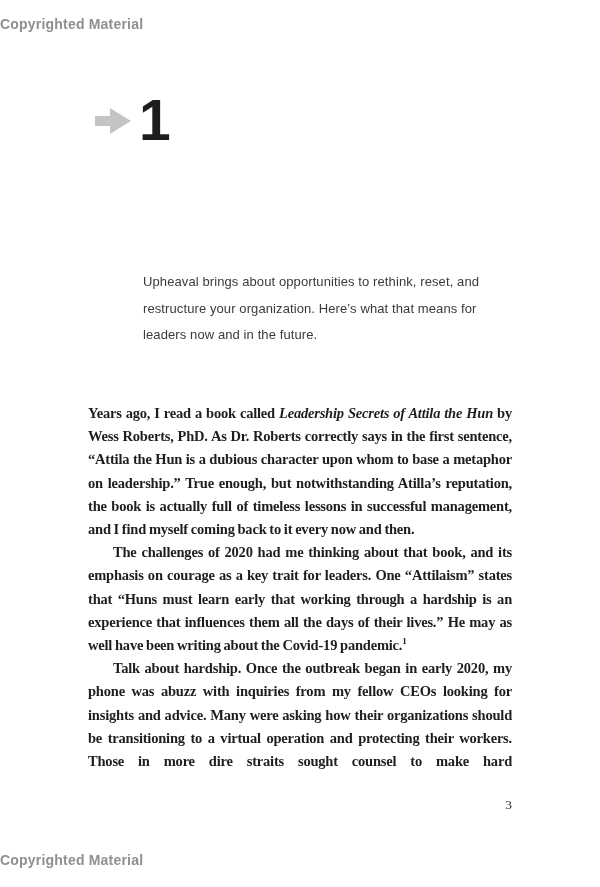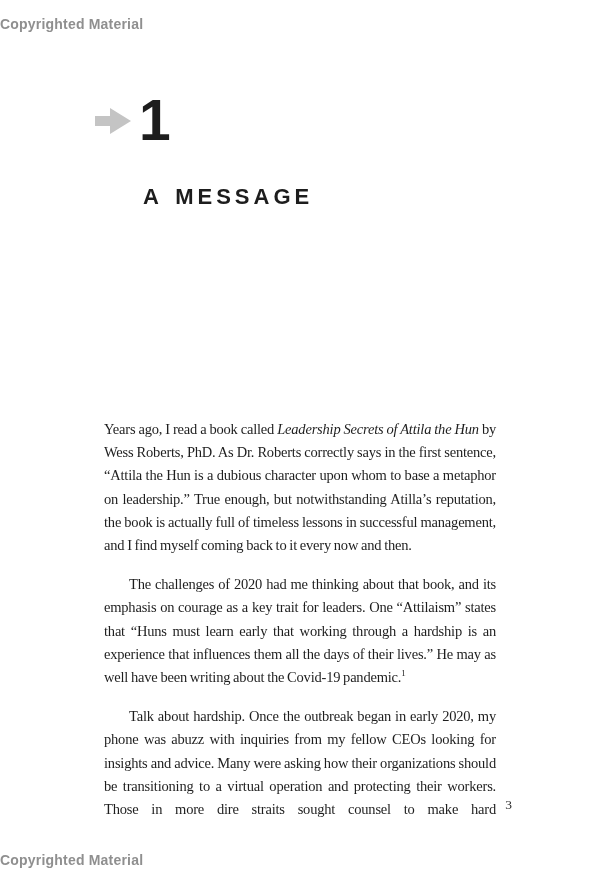--- a/index.html
+++ b/index.html
@@ -74,21 +74,21 @@
     top: 402px;
     width: 424px;
     font-family: "Liberation Serif", serif;
     font-size: 14.5px;
     line-height: 23.2px;
     letter-spacing: -0.2px;
     word-spacing: -0.6px;
     text-align: justify;
     color: #1e1e1e;
   }
-  .body-text p { margin: 16px; }
+  .body-text p { margin: 0; font-weight: bold; }
   .body-text p.indent { text-indent: 25px; }
   .body-text p.runs-on { text-align-last: justify; }
   .body-text i { font-style: italic; }
   .body-text sup {
     font-size: 9px;
     vertical-align: super;
     line-height: 0;
   }
   .page-number {
     position: absolute;
@@ -109,23 +109,23 @@
   <div class="copyright top">Copyrighted Material</div>
 
   <svg class="arrow-icon" viewBox="0 0 36 28" aria-hidden="true">
     <rect x="0" y="9" width="17" height="10" fill="#c4c4c4"></rect>
     <polygon points="15,1 36,14 15,27" fill="#c4c4c4"></polygon>
   </svg>
 
   <div class="chapter-number">1</div>
 
   <h1 class="chapter-title">
-    <span class="title-line">A MESSAGE</span>
   </h1>
 
+  <p class="chapter-intro">Upheaval brings about opportunities to rethink, reset, and restructure your organization. Here’s what that means for leaders now and in the future.</p>
 
   <div class="body-text">
     <p><span>Years ago, I read a book called </span><i>Leadership Secrets of Attila the Hun</i><span> by Wess Roberts, PhD. As Dr. Roberts correctly says in the first sentence, “Attila the Hun is a dubious character upon whom to base a metaphor on leadership.” True enough, but notwithstanding Atilla’s reputation, the book is actually full of timeless lessons in successful management, and I find myself coming back to it every now and then.</span></p>
     <p class="indent"><span>The challenges of 2020 had me thinking about that book, and its emphasis on courage as a key trait for leaders. One “Attilaism” states that “Huns must learn early that working through a hardship is an experience that influences them all the days of their lives.” He may as well have been writing about the Covid-19 pandemic.</span><sup>1</sup></p>
     <p class="indent runs-on">Talk about hardship. Once the outbreak began in early 2020, my phone was abuzz with inquiries from my fellow CEOs looking for insights and advice. Many were asking how their organizations should be transitioning to a virtual operation and protecting their workers. Those in more dire straits sought counsel to make hard</p>
   </div>
 
   <div class="page-number">3</div>
 
   <div class="copyright bottom">Copyrighted Material</div>

